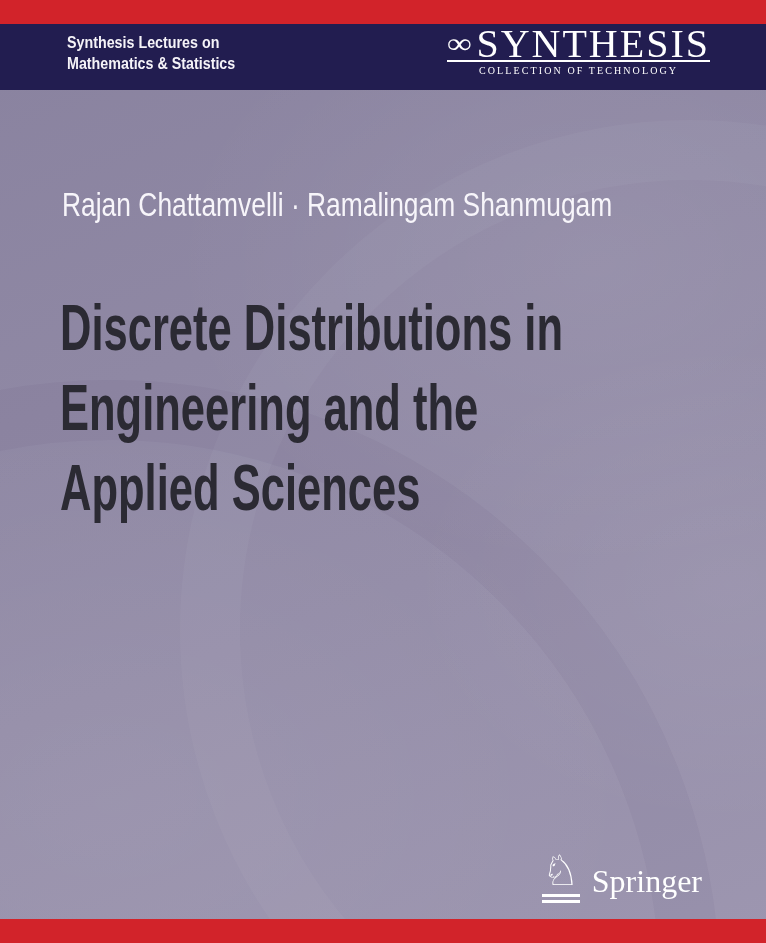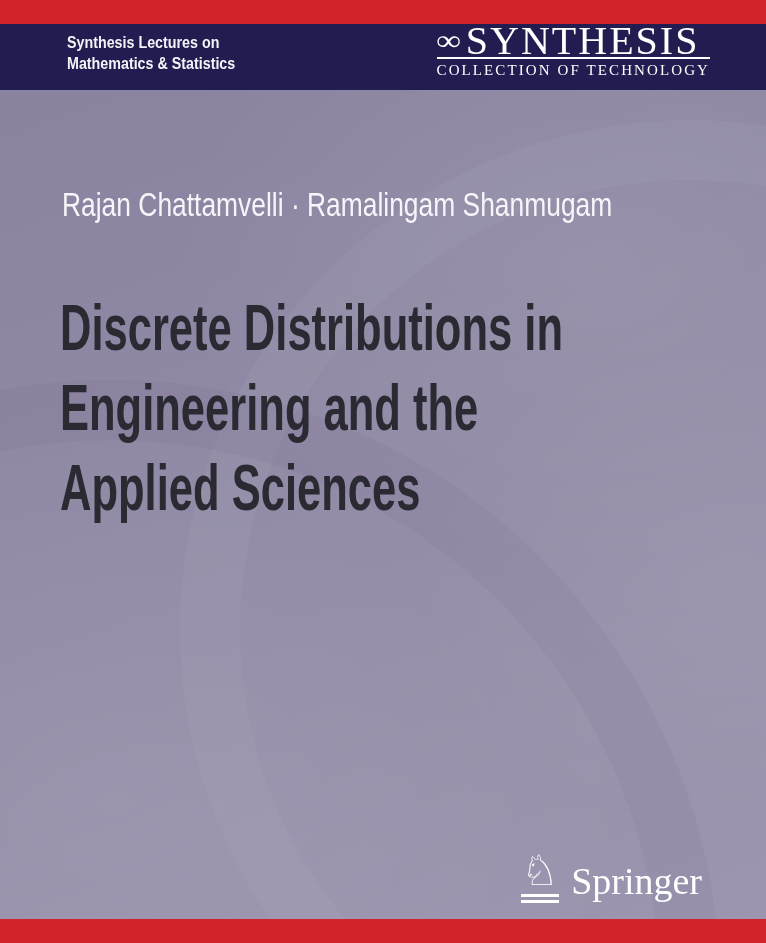--- a/index.html
+++ b/index.html
@@ -68,21 +68,21 @@
     transform: scaleY(0.85);
   }
   .synthesis-name {
     font-size: 40px; line-height: 28px;
     letter-spacing: 2px;
   }
   .synthesis-rule {
     height: 2px; background: #ffffff; margin: 2px 0 3px 0;
   }
   .synthesis-tagline {
-    font-size: 15px; letter-spacing: 2.1px; white-space: nowrap;
+    font-size: 10px; letter-spacing: 2.1px; white-space: nowrap;
     text-align: center;
   }
 
   .authors {
     position: absolute; left: 62px; top: 186px;
     color: #f7f5fa;
     font-size: 33px; font-weight: normal;
     white-space: nowrap;
     transform: scaleX(0.80);
     transform-origin: left top;
@@ -111,21 +111,21 @@
     line-height: 1;
   }
   .springer-knight-glyph {
     font-family: "DejaVu Sans", sans-serif;
     font-size: 42px; line-height: 40px;
   }
   .springer-bar { width: 38px; height: 3px; background: #ffffff; margin-top: 3px; }
   .springer-bar + .springer-bar { margin-top: 3px; }
   .springer-name {
     font-family: "Liberation Serif", serif;
-    font-size: 38px; line-height: 40px;
+    font-size: 32px; line-height: 40px;
     padding-bottom: 2px;
   }
 </style>
 </head>
 <body>
 
 <div class="cover">
   <div class="swirl swirl-1"></div>
   <div class="swirl swirl-2"></div>
 

